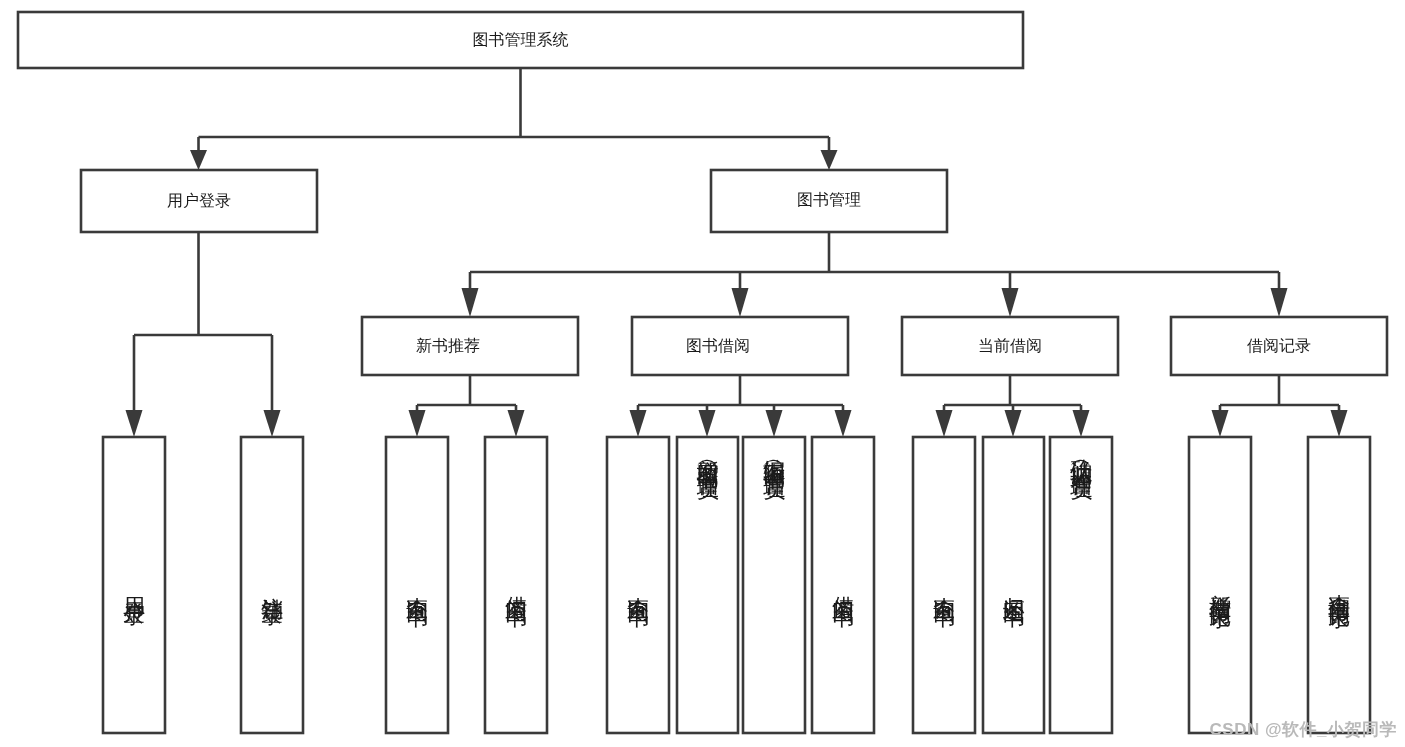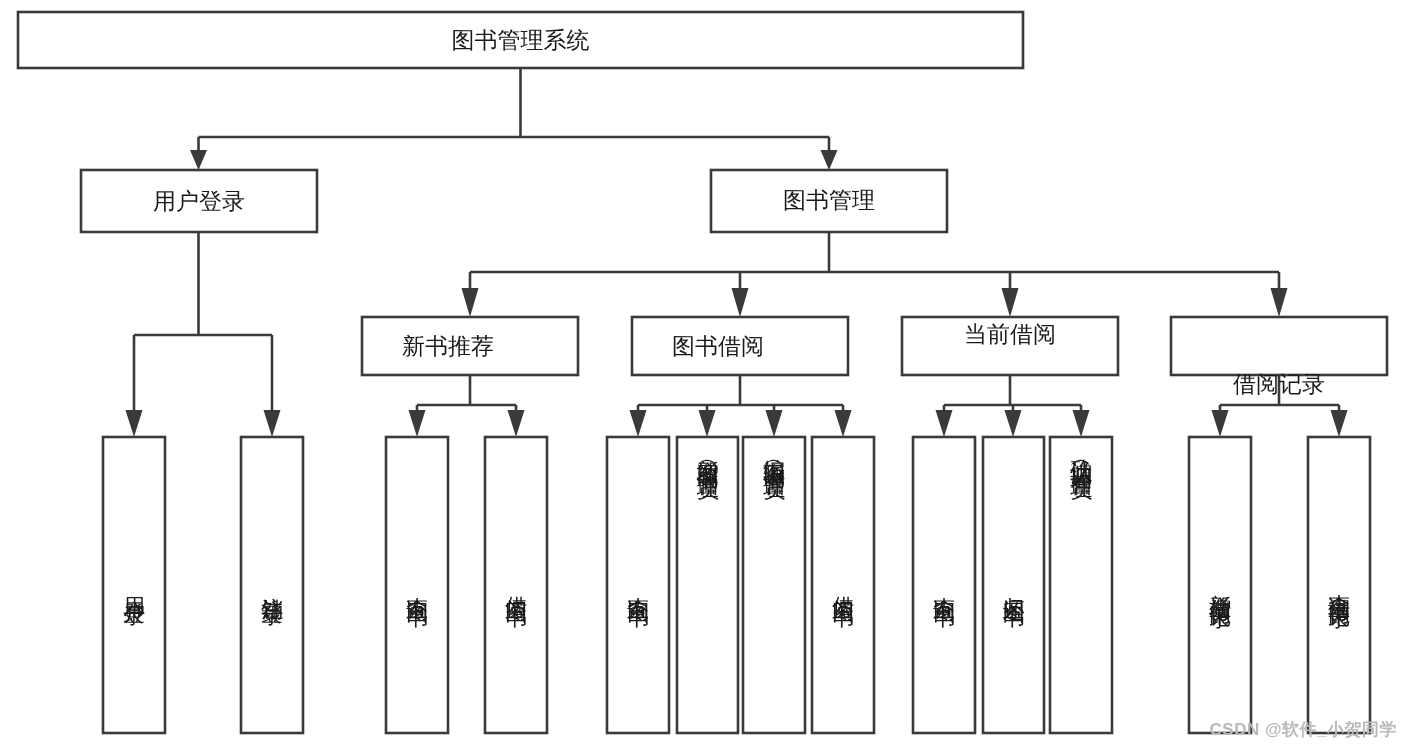--- a/index.html
+++ b/index.html
@@ -60,21 +60,21 @@
     font-family: "Liberation Sans", "DejaVu Sans", sans-serif;
   }
   .hlabel-wrap {
     position: absolute;
     display: flex;
     align-items: center;
     justify-content: center;
     pointer-events: none;
   }
   .hlabel-wrap span {
-    font-size: 23px;
+    font-size: 16px;
     color: #1a1a1a;
     white-space: nowrap;
     font-family: "Liberation Sans", "DejaVu Sans", sans-serif;
   }
   #watermark {
     position: absolute;
     right: 8px;
     bottom: 6px;
     font-size: 17px;
     color: #b9b9b9;
@@ -207,24 +207,24 @@
   <div class="hlabel-wrap" style="left:711px; top:170px; width:236px; height:60px;">
     <span>图书管理</span>
   </div>
 
   <div class="hlabel-wrap" style="left:362px; top:317px; width:172px; height:58px;">
     <span>新书推荐</span>
   </div>
   <div class="hlabel-wrap" style="left:632px; top:317px; width:172px; height:58px;">
     <span>图书借阅</span>
   </div>
-  <div class="hlabel-wrap" style="left:902px; top:305px; width:216px; height:58px;">
+  <div class="hlabel-wrap" style="left:902px; top:317px; width:216px; height:58px;">
     <span>当前借阅</span>
   </div>
-  <div class="hlabel-wrap" style="left:1171px; top:317px; width:216px; height:58px;margin-top:38px;">
+  <div class="hlabel-wrap" style="left:1171px; top:317px; width:216px; height:58px;">
     <span>借阅记录</span>
   </div>
 
   <div class="vlabel-wrap" style="left:103px; top:437px; width:62px; height:296px;">
     <span>用户登录</span>
   </div>
   <div class="vlabel-wrap" style="left:241px; top:437px; width:62px; height:296px;">
     <span>注销登录</span>
   </div>
 

